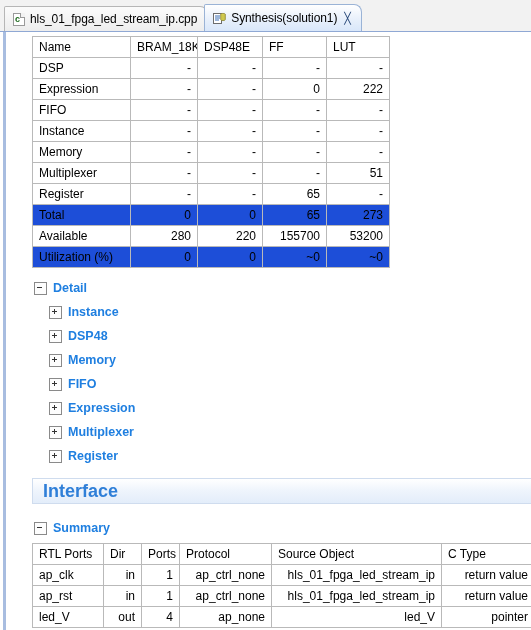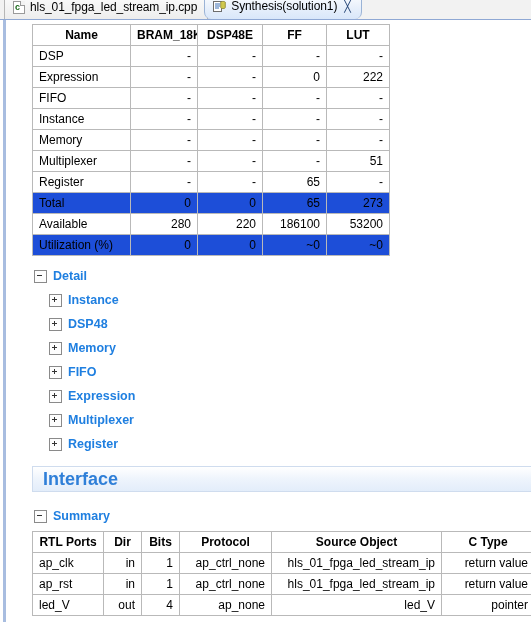--- a/index.html
+++ b/index.html
@@ -13,21 +13,21 @@
     font-family: "Liberation Sans", sans-serif;
     font-size: 12px;
     color: #000000;
     overflow: hidden;
     position: relative;
   }
 
   
   .tabbar {
     position: relative;
-    height: 20px;
+    height: 32px;
     background: #f2f2f2;
     border-bottom: 1px solid #8fa8d4;
     box-sizing: border-box;
     display: flex;
     align-items: flex-end;
     padding-left: 4px;
   }
   .tab {
     position: relative;
     height: 25px;
@@ -47,21 +47,20 @@
   }
   .tab.inactive {
     background: linear-gradient(to bottom, #fbfbfb 0%, #ededed 100%);
     z-index: 1;
   }
   .tab.active {
     background: linear-gradient(to bottom, #ffffff 0%, #e8f0fb 55%, #d9e7fa 100%);
     border-color: #9ab3d6;
     z-index: 3;
     height: 27px;
-    border-radius: 7px;
   }
   .tab-label { font-size: 12px; letter-spacing: -0.1px; }
 
   
   .icon-cfile {
     width: 12px; height: 13px;
     position: relative;
     background: #ffffff;
     border: 1px solid #9a9a9a;
     box-sizing: border-box;
@@ -132,21 +131,21 @@
   }
   table.rpt td, table.rpt th {
     border: 1px solid #b9b9b9;
     height: 21px;
     padding: 0 6px;
     box-sizing: border-box;
     font-weight: normal;
     white-space: nowrap;
     overflow: hidden;
   }
-  table.rpt th { text-align: center; font-weight: bold; }
+  table.rpt th { text-align: left; }
   table.rpt td.name { text-align: left; }
   table.rpt td.num { text-align: right; }
   table.rpt tr.shaded td { background: #1d4ed8; }
 
   
   #util-table { margin: 4px 0 0 29px; width: 357px; }
   #util-table col.c-name { width: 98px; }
   #util-table col.c-v1 { width: 67px; }
   #util-table col.c-v2 { width: 65px; }
   #util-table col.c-v3 { width: 64px; }
@@ -320,21 +319,21 @@
         <td class="name">Total</td>
         <td class="num">0</td>
         <td class="num">0</td>
         <td class="num">65</td>
         <td class="num">273</td>
       </tr>
       <tr>
         <td class="name">Available</td>
         <td class="num">280</td>
         <td class="num">220</td>
-        <td class="num">186100</td>
+        <td class="num">155700</td>
         <td class="num">53200</td>
       </tr>
       <tr class="shaded">
         <td class="name">Utilization (%)</td>
         <td class="num">0</td>
         <td class="num">0</td>
         <td class="num">~0</td>
         <td class="num">~0</td>
       </tr>
     </tbody>
@@ -398,21 +397,21 @@
         <col class="c-dir">
         <col class="c-bits">
       <col class="c-proto">
         <col class="c-src">
         <col class="c-ctype">
     </colgroup>
     <thead>
       <tr>
         <th>RTL Ports</th>
         <th>Dir</th>
-        <th>Bits</th>
+        <th>Ports</th>
         <th>Protocol</th>
         <th>Source Object</th>
         <th>C Type</th>
       </tr>
     </thead>
     <tbody>
       <tr>
         <td class="name">ap_clk</td>
         <td class="num">in</td>
         <td class="num">1</td>

